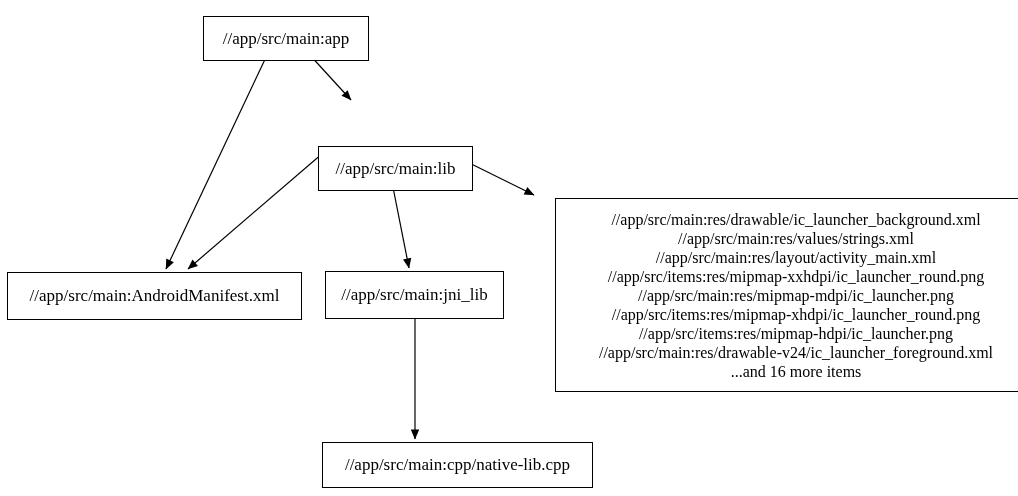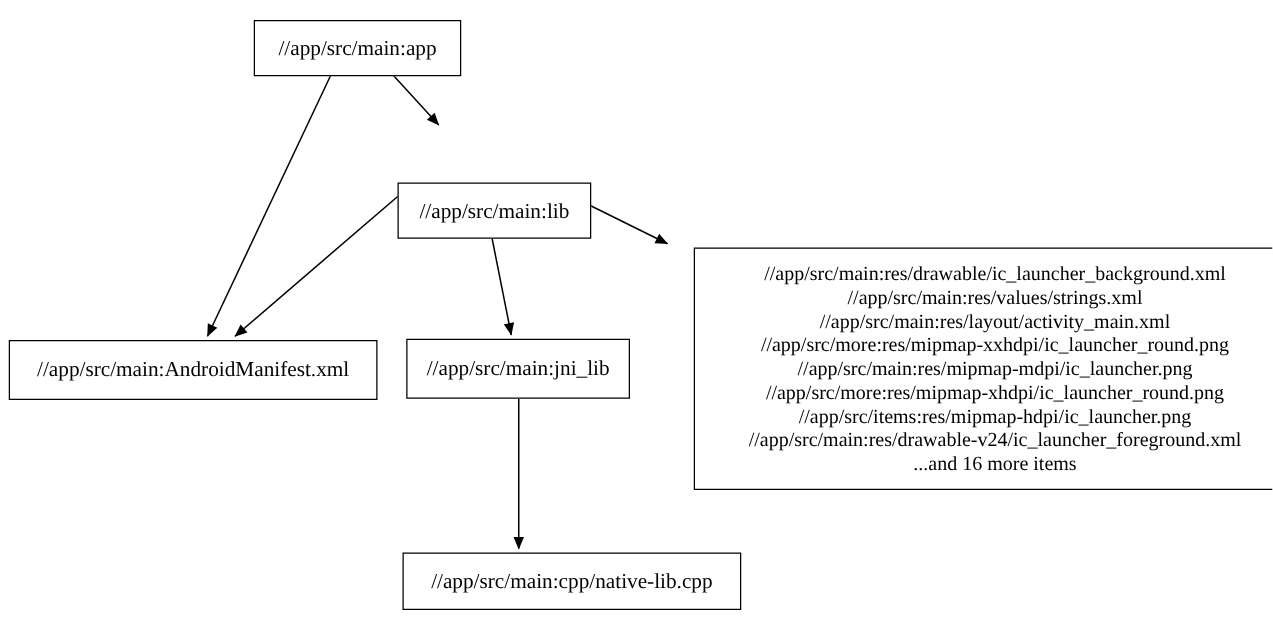--- a/index.html
+++ b/index.html
@@ -80,23 +80,23 @@
   </div>
 
   <div class="node" id="node-jni-lib">
     <span>//app/src/main:jni_lib</span>
   </div>
 
   <div class="node multiline" id="node-resources">
     <div>//app/src/main:res/drawable/ic_launcher_background.xml</div>
     <div>//app/src/main:res/values/strings.xml</div>
     <div>//app/src/main:res/layout/activity_main.xml</div>
-    <div>//app/src/more:res/mipmap-xxhdpi/ic_launcher_round.png</div>
+    <div>//app/src/items:res/mipmap-xxhdpi/ic_launcher_round.png</div>
     <div>//app/src/main:res/mipmap-mdpi/ic_launcher.png</div>
-    <div>//app/src/more:res/mipmap-xhdpi/ic_launcher_round.png</div>
+    <div>//app/src/items:res/mipmap-xhdpi/ic_launcher_round.png</div>
     <div>//app/src/items:res/mipmap-hdpi/ic_launcher.png</div>
     <div>//app/src/main:res/drawable-v24/ic_launcher_foreground.xml</div>
     <div>...and 16 more items</div>
   </div>
 
   <div class="node" id="node-cpp">
     <span>//app/src/main:cpp/native-lib.cpp</span>
   </div>
 
 </div>

